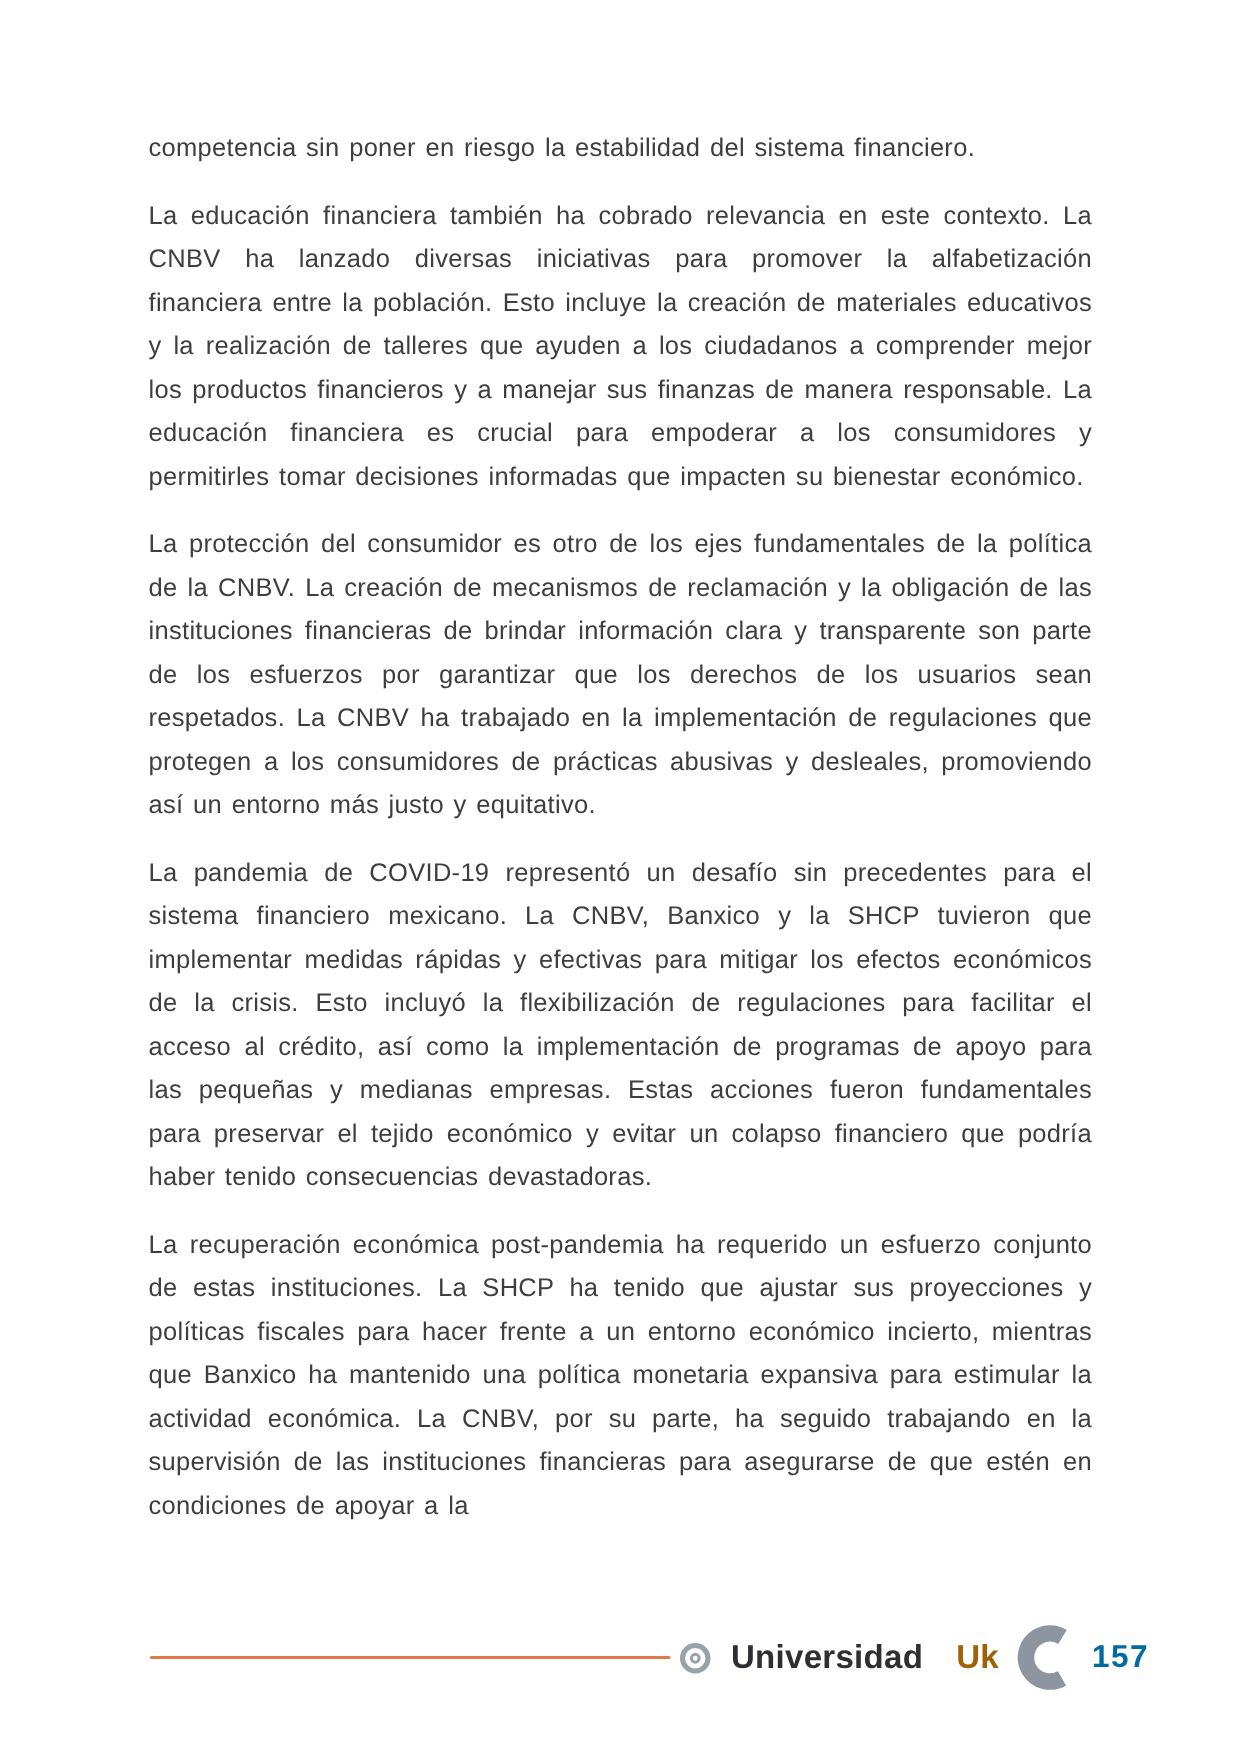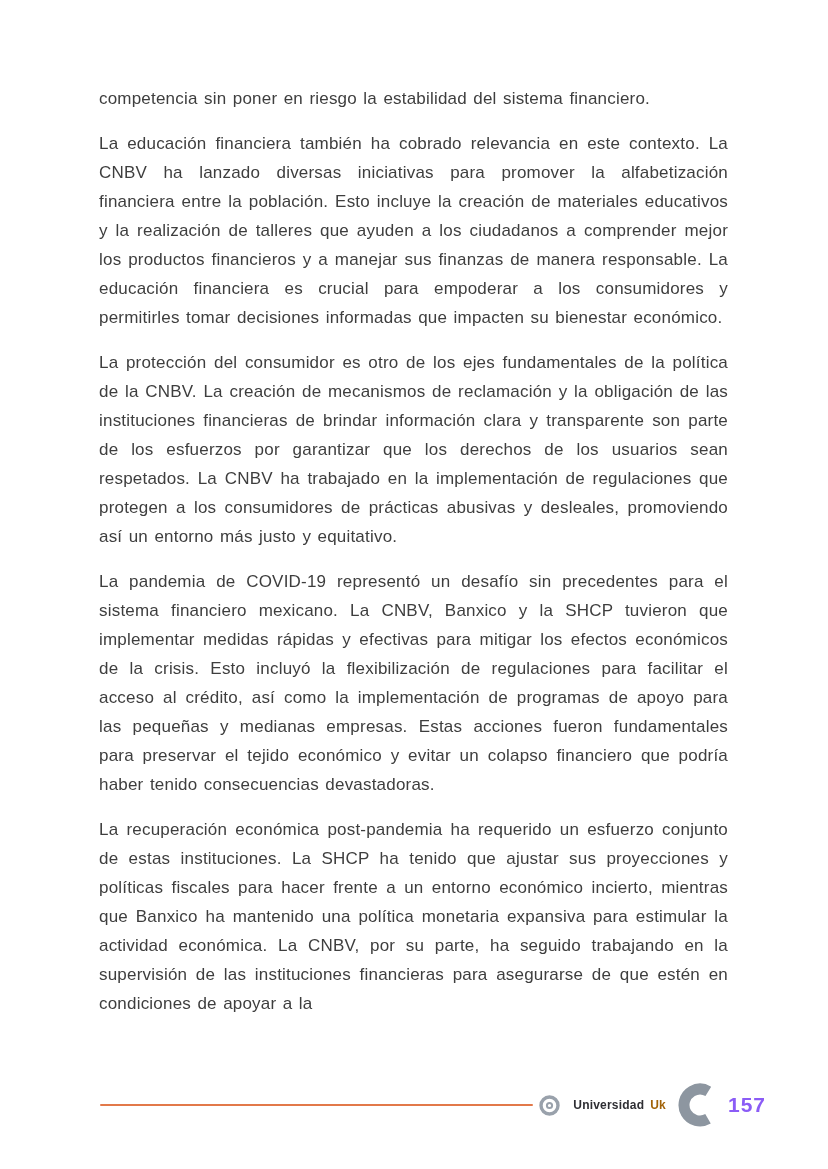--- a/index.html
+++ b/index.html
@@ -51,41 +51,41 @@
   .target-icon {
     width: 21px;
     height: 21px;
     display: inline-block;
     margin-right: 13px;
     flex: 0 0 auto;
   }
   .brand {
     display: flex;
     align-items: baseline;
-    gap: 6px;
-    font-size: 12px;
+    gap: 22px;
+    font-size: 22px;
     font-weight: 700;
     color: #2E2E33;
     letter-spacing: 0.2px;
     white-space: nowrap;
   }
   .brand .suffix {
     color: #a16207;
   }
   .crescent-icon {
     width: 44px;
     height: 44px;
     display: inline-block;
     margin: 0 6px 0 12px;
     flex: 0 0 auto;
   }
   .page-number {
     font-size: 21px;
     font-weight: 700;
-    color: #8b5cf6;
+    color: #0369a1;
     letter-spacing: 1px;
   }
 </style>
 </head>
 <body>
 
 <div class="page">
 
   <main class="content">
     <p>competencia sin poner en riesgo la estabilidad del sistema financiero.</p>

